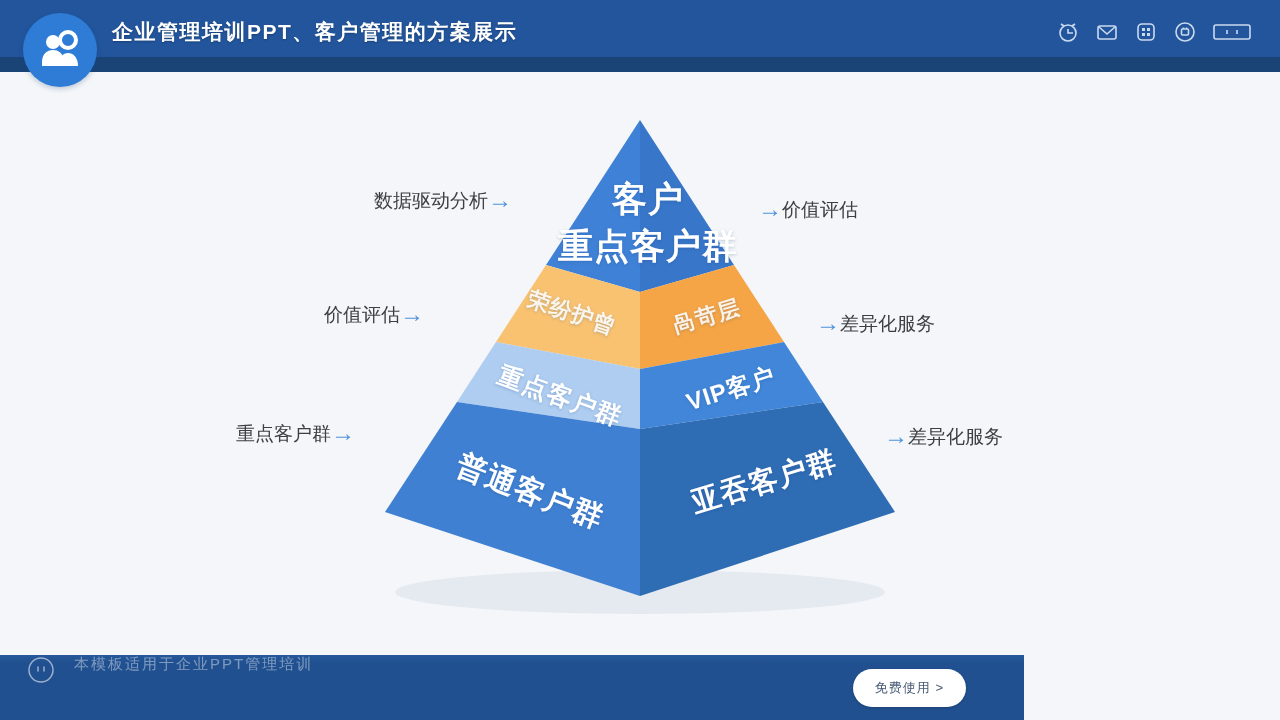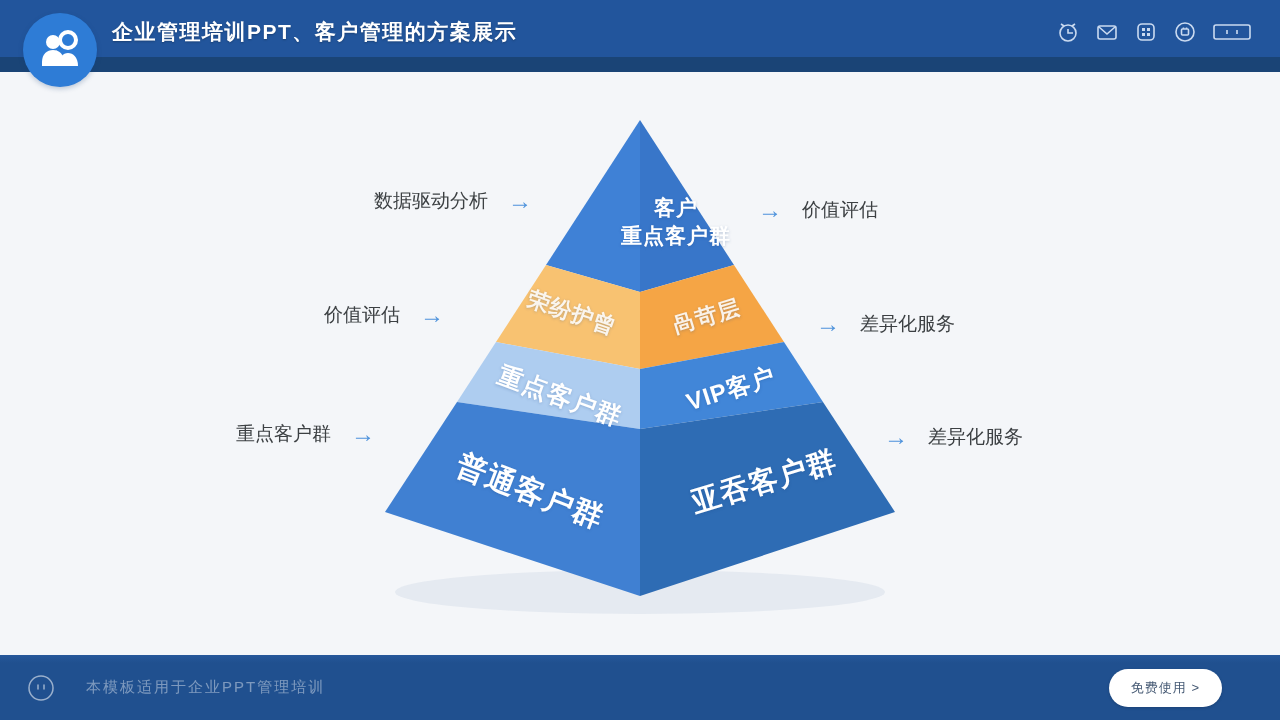--- a/index.html
+++ b/index.html
@@ -31,36 +31,36 @@
   .hicon { display:inline-flex; cursor:pointer; opacity:.92; }
 
   
   .stage { position:absolute; inset:0; }
   .pyramid-svg { position:absolute; left:0; top:0; width:1280px; height:720px; }
 
   .tier-label {
     position:absolute; color:#fff; font-weight:bold; white-space:nowrap;
     text-shadow:0 1px 3px rgba(30,70,130,.25); letter-spacing:1px;
   }
-  .t1 { text-align:center; font-size:21px; line-height:1.35;margin-left:28px; }
+  .t1 { text-align:center; font-size:35px; line-height:1.35; }
   .t2 { font-size:22px; color:rgba(255,255,255,.88); }
   .t3L { font-size:25px; } .t3R { font-size:24px; }
   .t4L { font-size:30px; } .t4R { font-size:29px; }
 
   .anno {
-    position:absolute; display:flex; align-items:center; gap:20px;
+    position:absolute; display:flex; align-items:flex-start; 
     font-size:19px; color:#3c4043; white-space:nowrap;
   }
   .anno .arrow { color:#4f93dc; font-size:24px; font-weight:bold; line-height:1; }
 
   
   .footer {
-    position:absolute; left:0; bottom:0; width:1280px; height:65px; z-index:20;
+    position:absolute; left:0; bottom:0; width:1024px; height:65px; z-index:20;
     background:linear-gradient(#26589b, #20508f 8px, #20508f);
-    display:flex; align-items:center;gap:12px;
+    display:flex; align-items:flex-start;
   }
   .footer-badge {
     margin-left:26px; width:30px; height:30px; flex:0 0 auto;
     display:flex; align-items:center; justify-content:center;
   }
   .footer-note {
     margin-left:18px; color:rgba(255,255,255,.42); font-size:15px; letter-spacing:2px;
   }
   .footer-btn {
     position:absolute; right:58px; top:14px; height:38px; padding:8px 22px;

